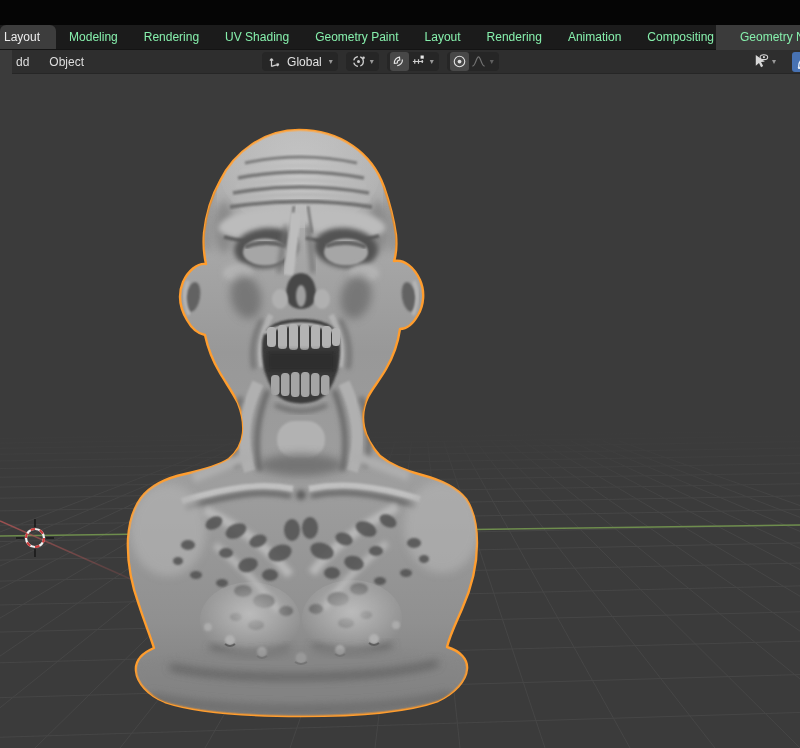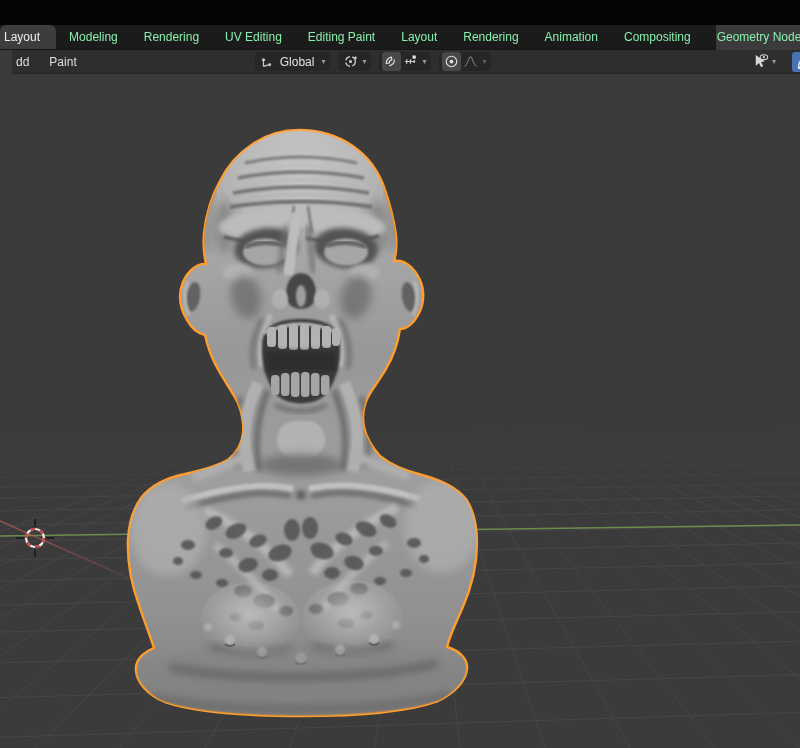--- a/index.html
+++ b/index.html
@@ -50,33 +50,33 @@
 <body>
 
 <div class="screen">
 
   <div class="titlebar"></div>
 
   <div class="tabbar">
     <div class="tab active">Layout</div>
     <div class="tab">Modeling</div>
     <div class="tab">Rendering</div>
-    <div class="tab">UV Editing</div>
-    <div class="tab">Editing Paint</div>
+    <div class="tab">UV Shading</div>
+    <div class="tab">Geometry Paint</div>
     <div class="tab">Layout</div>
     <div class="tab">Rendering</div>
     <div class="tab">Animation</div>
     <div class="tab">Compositing</div>
     <div class="tab">Geometry Nodes</div>
 
   </div>
 
   <div class="vheader">
     <div class="menu-item" style="margin-left:-2px">dd</div>
-    <div class="menu-item" style="margin-left:8px">Paint</div>
+    <div class="menu-item" style="margin-left:8px">Object</div>
 
     <div class="hgroup" style="margin-left:172px">
       <span class="iconbtn">
         <svg width="14" height="14" viewBox="0 0 16 16">
             <g stroke="#cfcfcf" stroke-width="1.4" fill="none">
           <path d="M4 13 L4 4 M4 4 l-1.8 2.4 M4 4 l1.8 2.4"></path>
           <path d="M4 13 L12.5 10.5 M12.5 10.5 l-2.8-.4 M12.5 10.5 l-1.8 2.2"></path>
         </g>
           </svg>
       </span>

